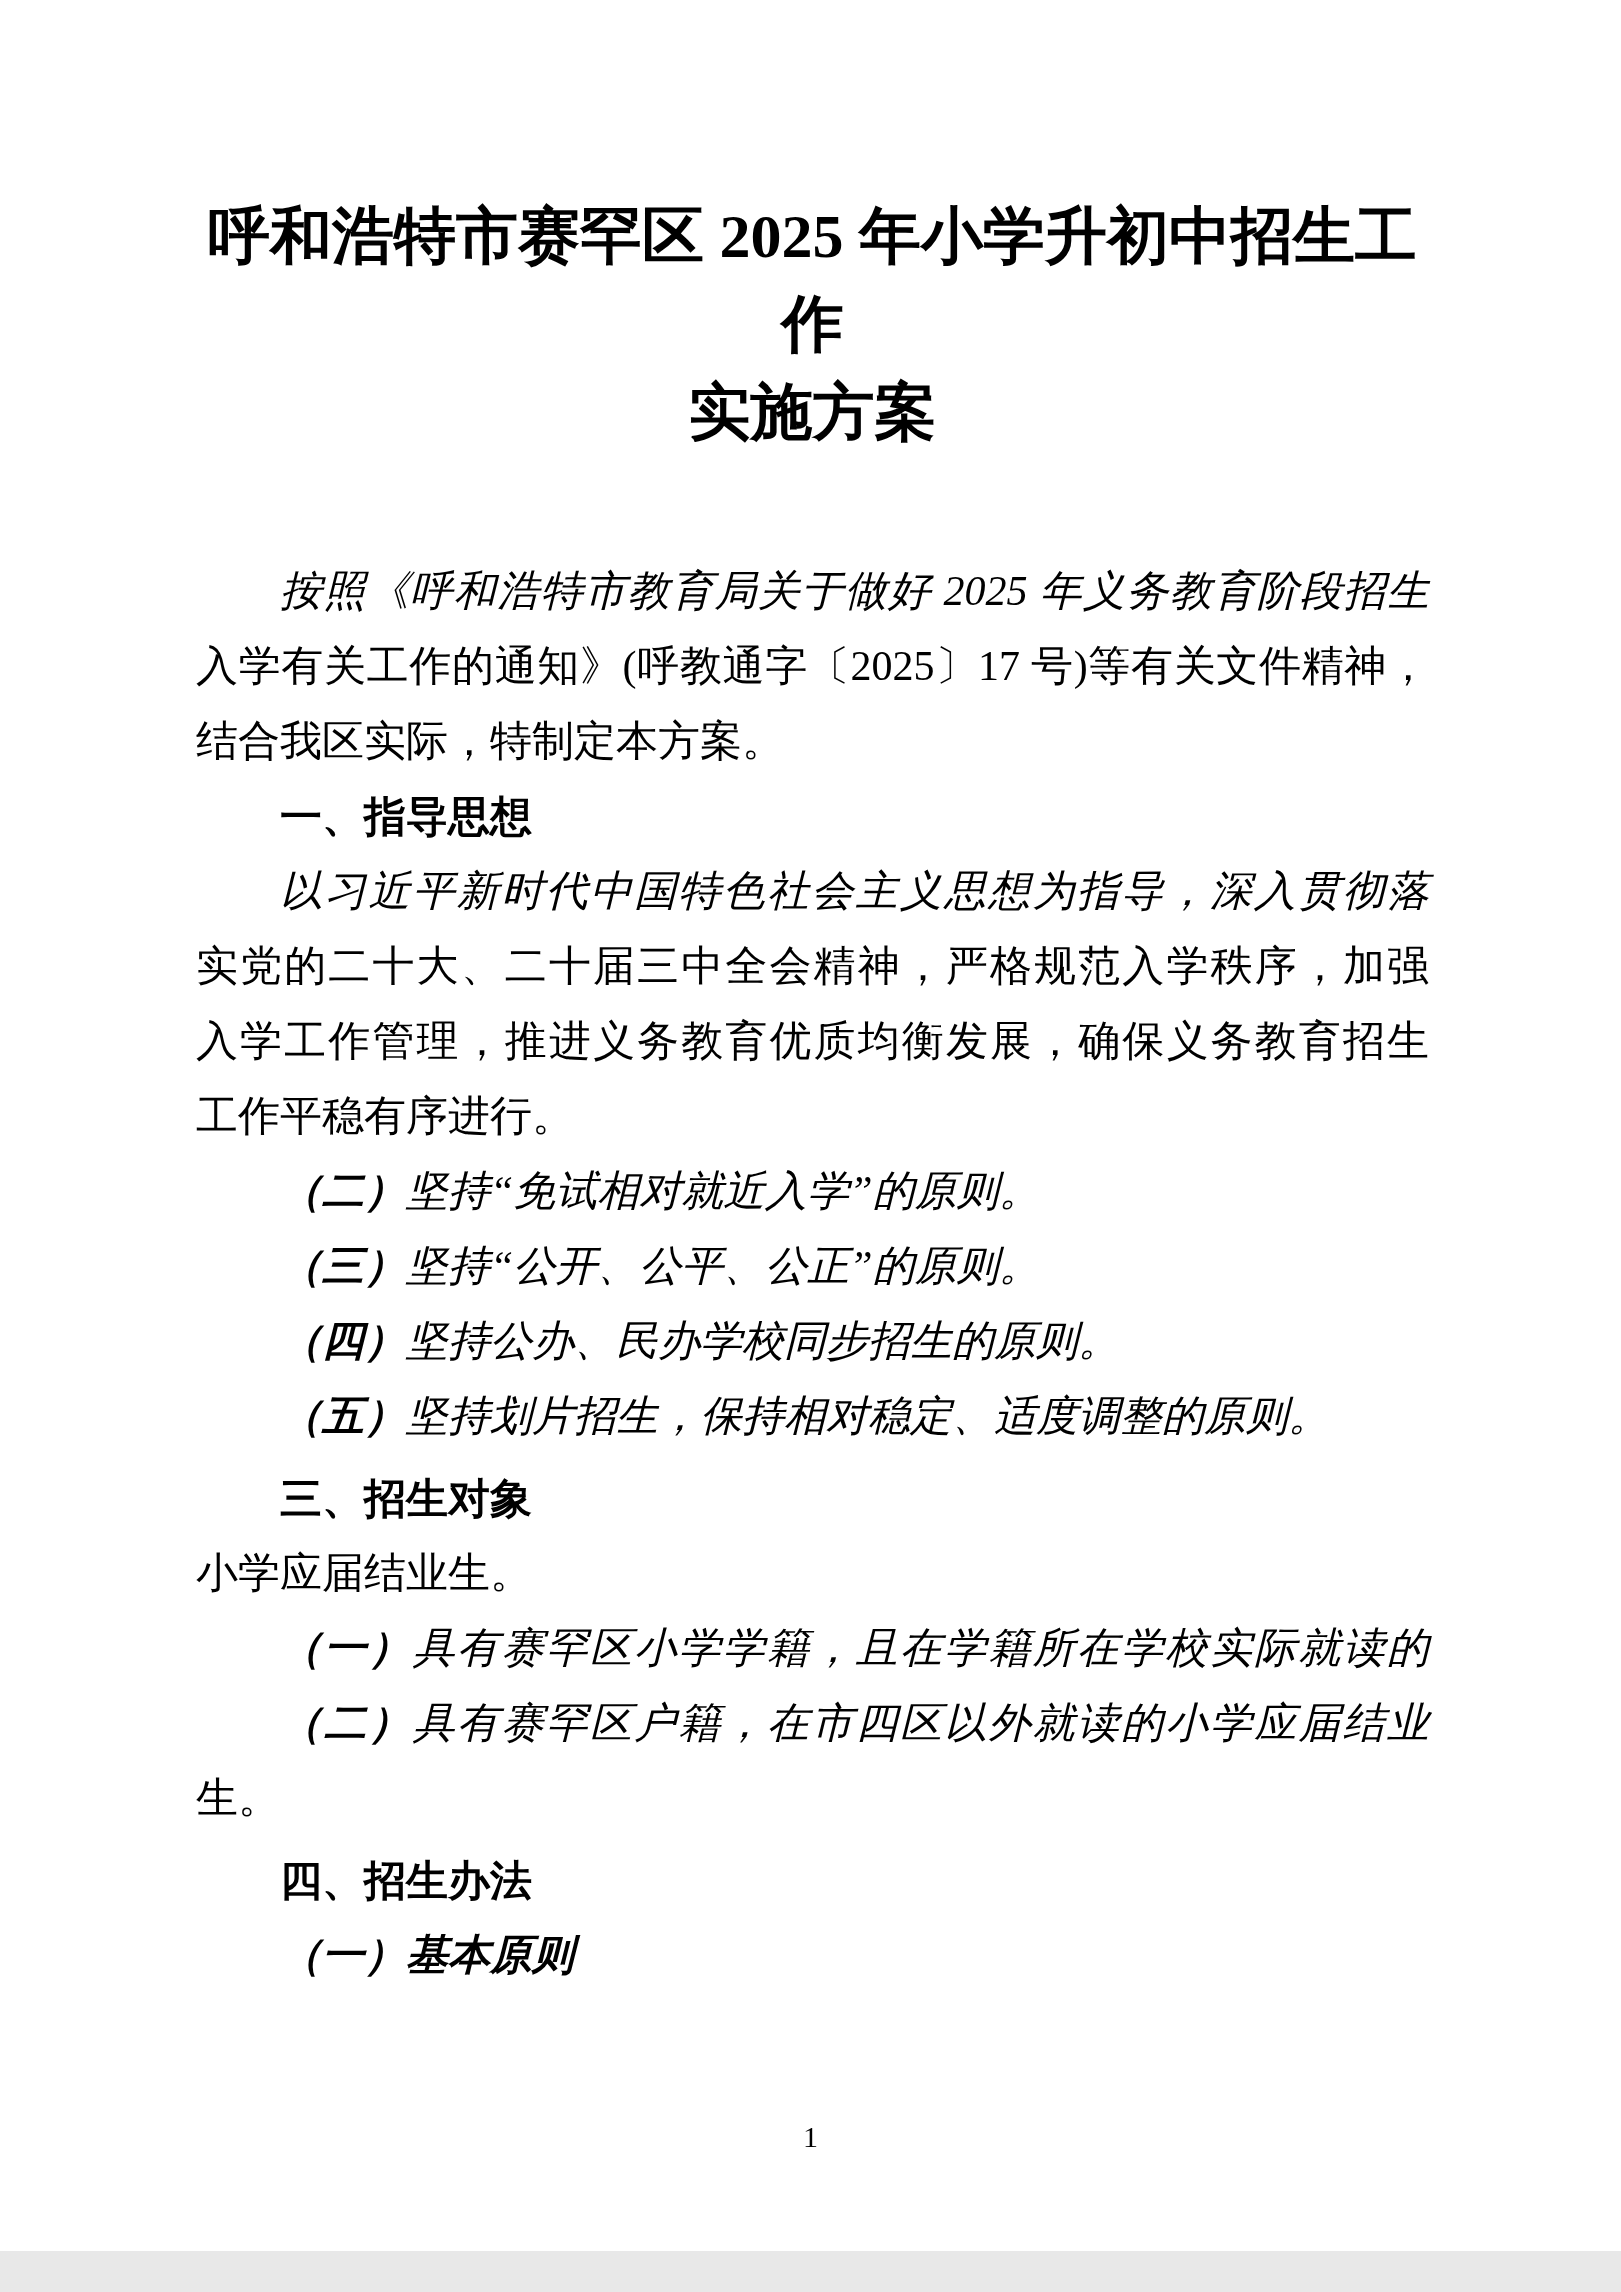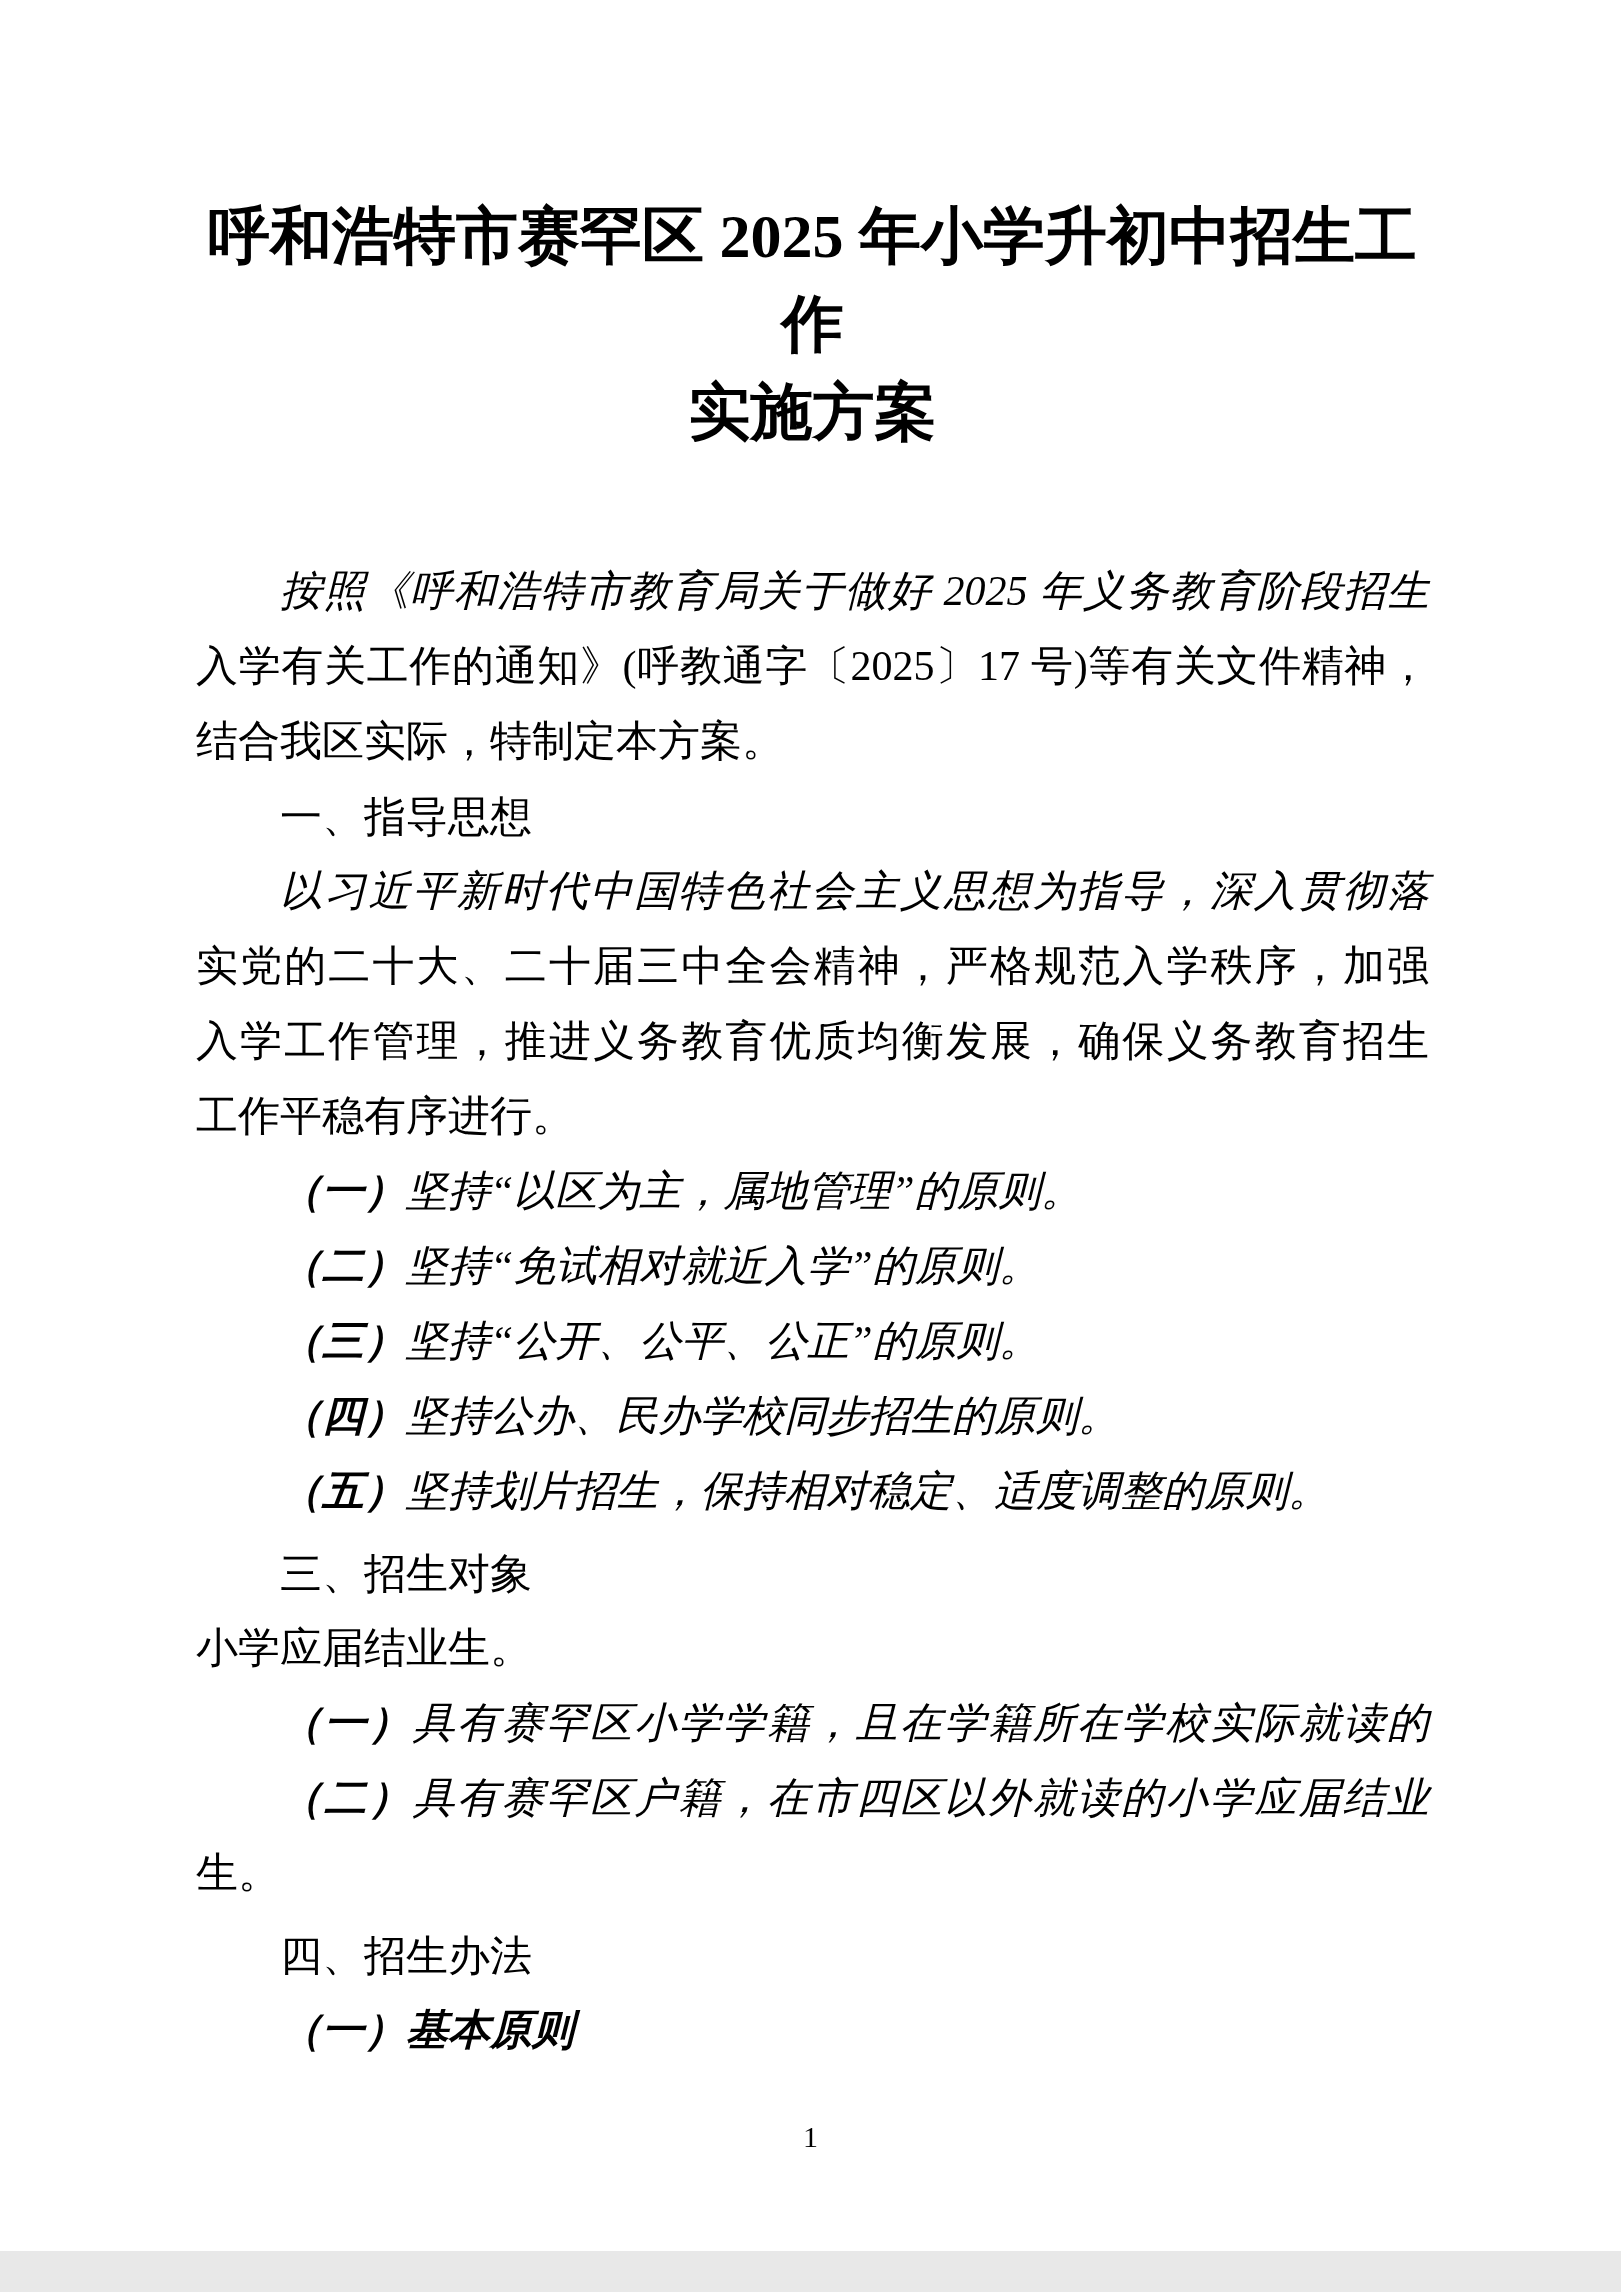--- a/index.html
+++ b/index.html
@@ -29,21 +29,21 @@
   }
   .indent{padding-left:84px;font-style:italic;}
   .fill{
     white-space:normal;
     text-align:justify;
     text-align-last:justify;
   }
   .heading{
     font-size:42px;
     line-height:75px;
-    font-weight:normal;
+    font-weight:bold;
     font-family:"Liberation Sans","DejaVu Sans",sans-serif;
     padding-left:84px;
   }
   .sp{margin-top:6.9px;}
   .marker{font-weight:bold;}
   .subheading{font-weight:bold;}
   .page-number{
     position:absolute;
     left:0;right:0;
     top:2117px;
@@ -73,21 +73,20 @@
 
   <div>
     <div class="line fill indent">以习近平新时代中国特色社会主义思想为指导，深入贯彻落</div>
     <div class="line fill">实党的二十大、二十届三中全会精神，严格规范入学秩序，加强</div>
     <div class="line fill">入学工作管理，推进义务教育优质均衡发展，确保义务教育招生</div>
     <div class="line">工作平稳有序进行。</div>
   </div>
 
 
   <div>
-    <div class="line indent"><span class="marker">（一）</span><span>坚持“以区为主，属地管理”的原则。</span></div>
     <div class="line indent"><span class="marker">（二）</span><span>坚持“免试相对就近入学”的原则。</span></div>
     <div class="line indent"><span class="marker">（三）</span><span>坚持“公开、公平、公正”的原则。</span></div>
     <div class="line indent"><span class="marker">（四）</span><span>坚持公办、民办学校同步招生的原则。</span></div>
     <div class="line indent"><span class="marker">（五）</span><span>坚持划片招生，保持相对稳定、适度调整的原则。</span></div>
   </div>
 
   <div class="heading sp">三、招生对象</div>
 
   <div>
     <div class="line">小学应届结业生。</div>

